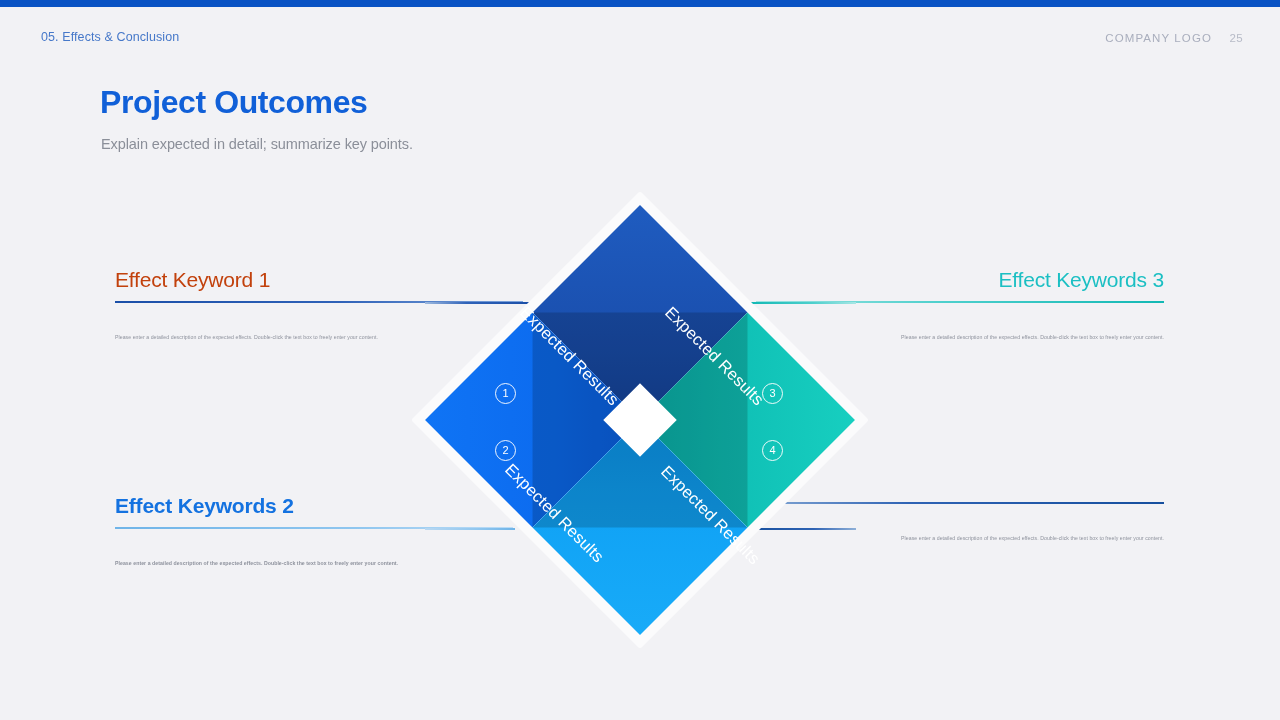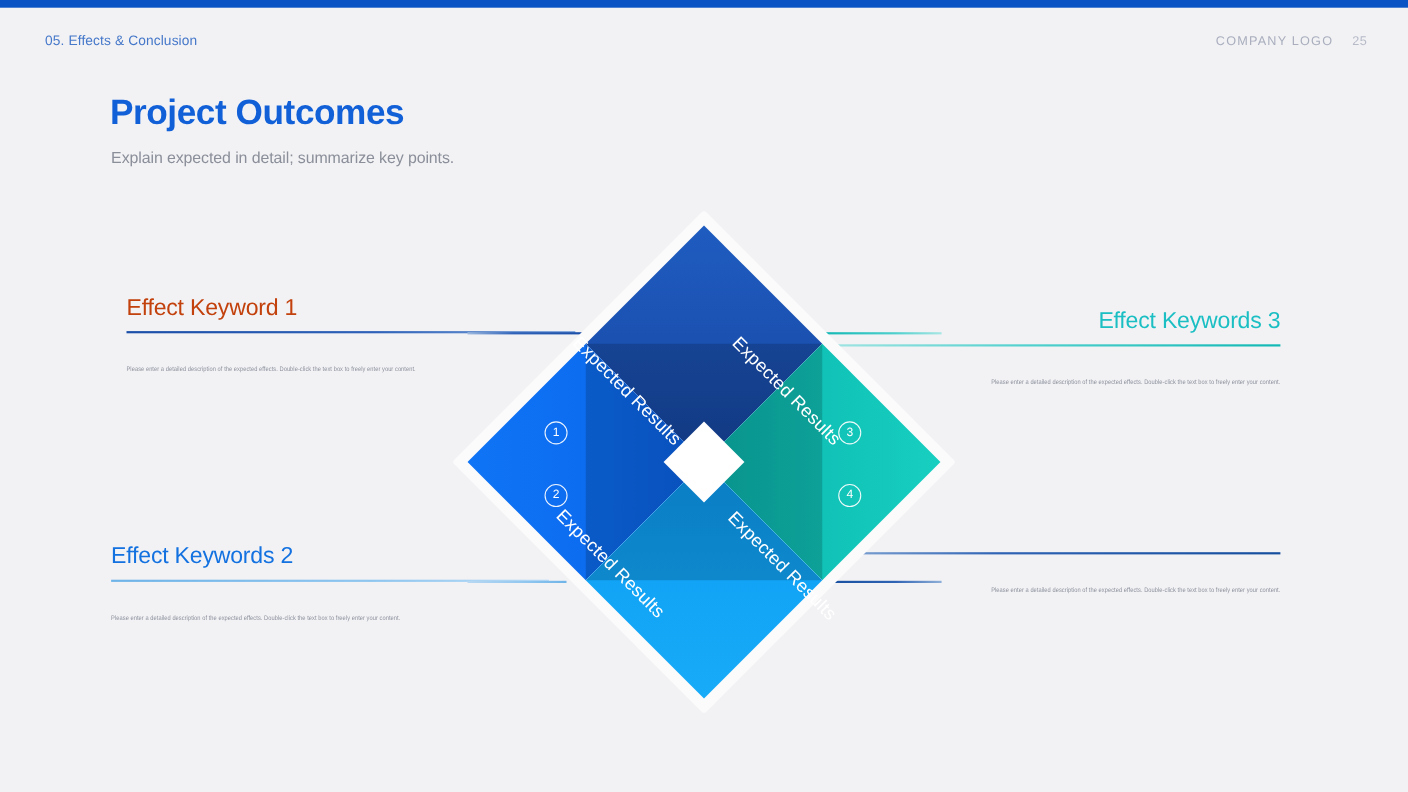--- a/index.html
+++ b/index.html
@@ -86,22 +86,22 @@
     letter-spacing: .05px;
     transform: scaleY(1.12);
     transform-origin: left top;
   }
   .kw-left  { text-align: left; }
   .kw-right { text-align: right; }
   .kw-right .kw-desc { text-align: right; }
 
   
   #kw-1 { left: 115px;  top: 268px; width: 408px; }
-  #kw-2 { left: 101px;  top: 494px; width: 398px; }
-  #kw-3 { right: 116px; top: 280px; width: 408px; }
+  #kw-2 { left: 115px;  top: 494px; width: 398px; font-weight: bold; }
+  #kw-3 { right: 116px; top: 268px; width: 408px; }
   #kw-4 { right: 116px; top: 493px; width: 425px; }
 
   #kw-1 .kw-title { color: #c2410c; }
   #kw-1 .kw-rule  { background: linear-gradient(to right, #1b4fa8 0%, #2f62b8 55%, #7fa5dc 100%); }
 
   #kw-2 .kw-title { color: #1472e0; }
   #kw-2 .kw-rule  { background: linear-gradient(to right, #6fb4e8 0%, #8fc6ef 60%, #bcdcf6 100%); }
 
   #kw-3 .kw-title { color: #1bbfc3; }
   #kw-3 .kw-rule  { background: linear-gradient(to right, #9fe4e2 0%, #4fd0cd 45%, #12b8b4 100%); }

